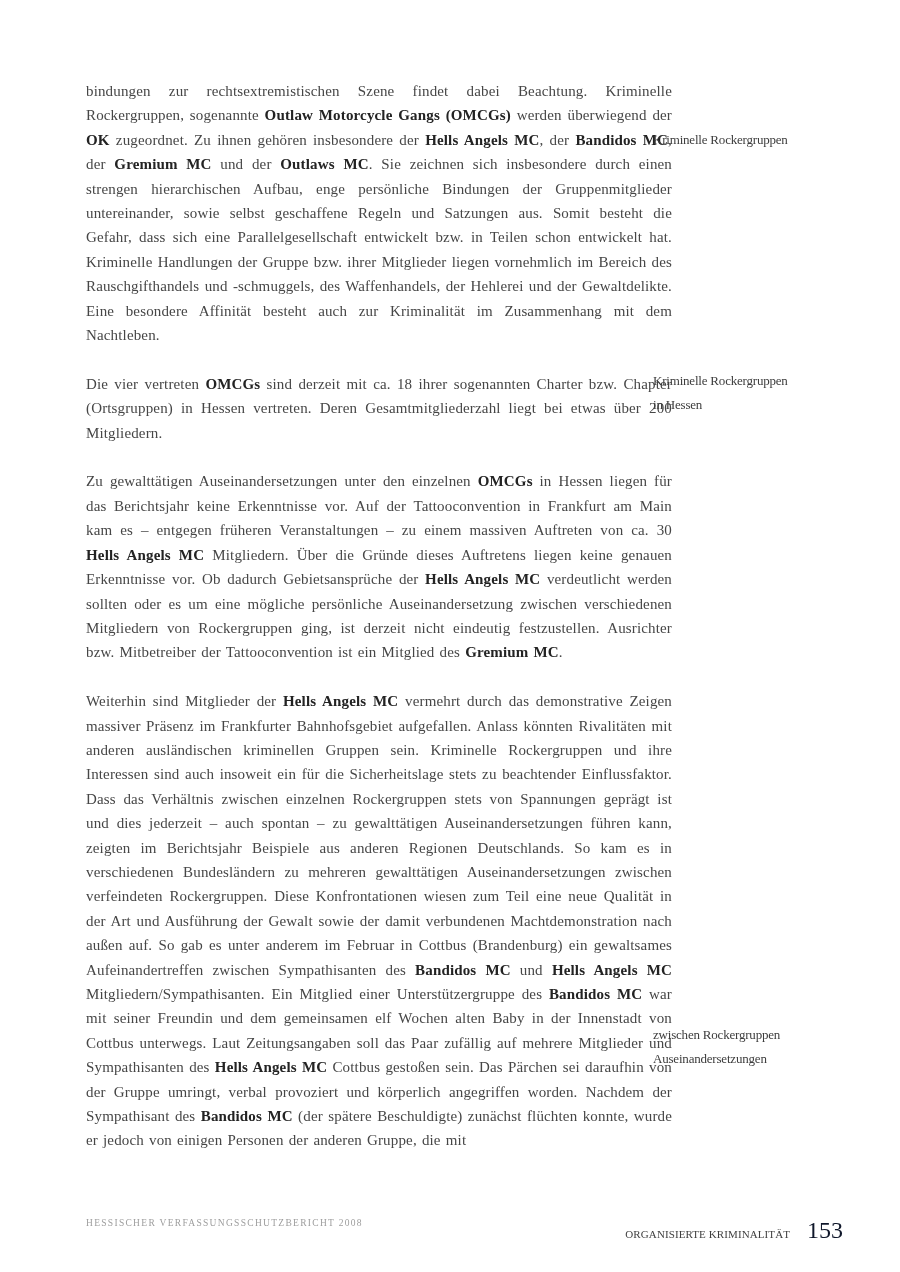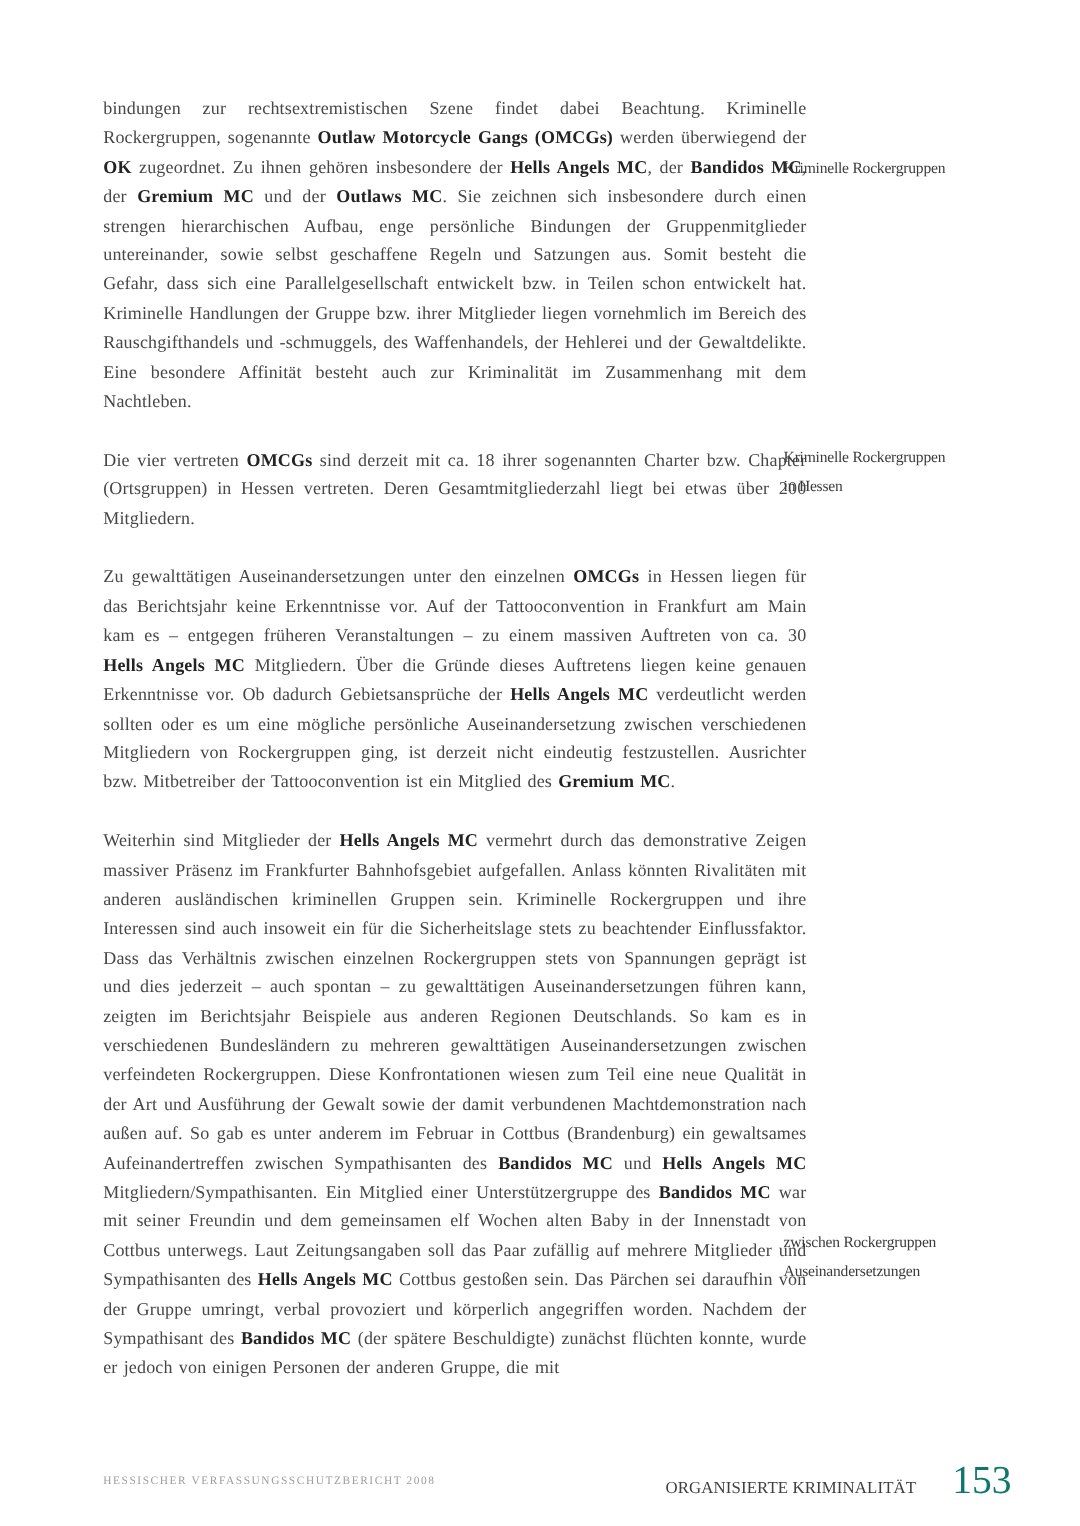--- a/index.html
+++ b/index.html
@@ -53,43 +53,43 @@
     color: #3c3c3c;
   }
   
   .footer {
     position: absolute;
     left: 86px;
     right: 57px;
     top: 1218px;
     display: flex;
     justify-content: space-between;
-    align-items: center;
+    align-items: flex-start;
   }
   .footer-report-title {
     font-size: 9.5px;
     letter-spacing: 1.3px;
     color: #9d9d9d;
     white-space: nowrap;
   }
   .footer-right {
     display: flex;
     align-items: baseline;
   }
   .footer-chapter {
-    font-size: 14px;
+    font-size: 11px;
     letter-spacing: 0.1px;
     color: #3f3f3f;
     white-space: nowrap;
   }
   .footer-page-number {
-    font-size: 33px;
+    font-size: 24px;
     font-weight: 400;
-    color: #0f766e;
-    margin-left: 30px;
+    color: #0f172a;
+    margin-left: 17px;
     line-height: 1;
   }
 </style>
 </head>
 <body>
 
 <div class="page">
 
   <div class="body-column">
       <p><span>bindungen zur rechtsextremistischen Szene findet dabei Beachtung. Kriminelle Rockergruppen, sogenannte </span><b>Outlaw Motorcycle Gangs (OMCGs)</b><span> werden überwiegend der </span><b>OK</b><span> zugeordnet. Zu ihnen gehören insbesondere der </span><b>Hells Angels MC</b><span>, der </span><b>Bandidos MC</b><span>, der </span><b>Gremium MC</b><span> und der </span><b>Outlaws MC</b><span>. Sie zeichnen sich insbesondere durch einen strengen hierarchischen Aufbau, enge persönliche Bindungen der Gruppenmitglieder untereinander, sowie selbst geschaffene Regeln und Satzungen aus. Somit besteht die Gefahr, dass sich eine Parallelgesellschaft entwickelt bzw. in Teilen schon entwickelt hat. Kriminelle Handlungen der Gruppe bzw. ihrer Mitglieder liegen vornehmlich im Bereich des Rauschgifthandels und -schmuggels, des Waffenhandels, der Hehlerei und der Gewaltdelikte. Eine besondere Affinität besteht auch zur Kriminalität im Zusammenhang mit dem Nachtleben.</span></p>

